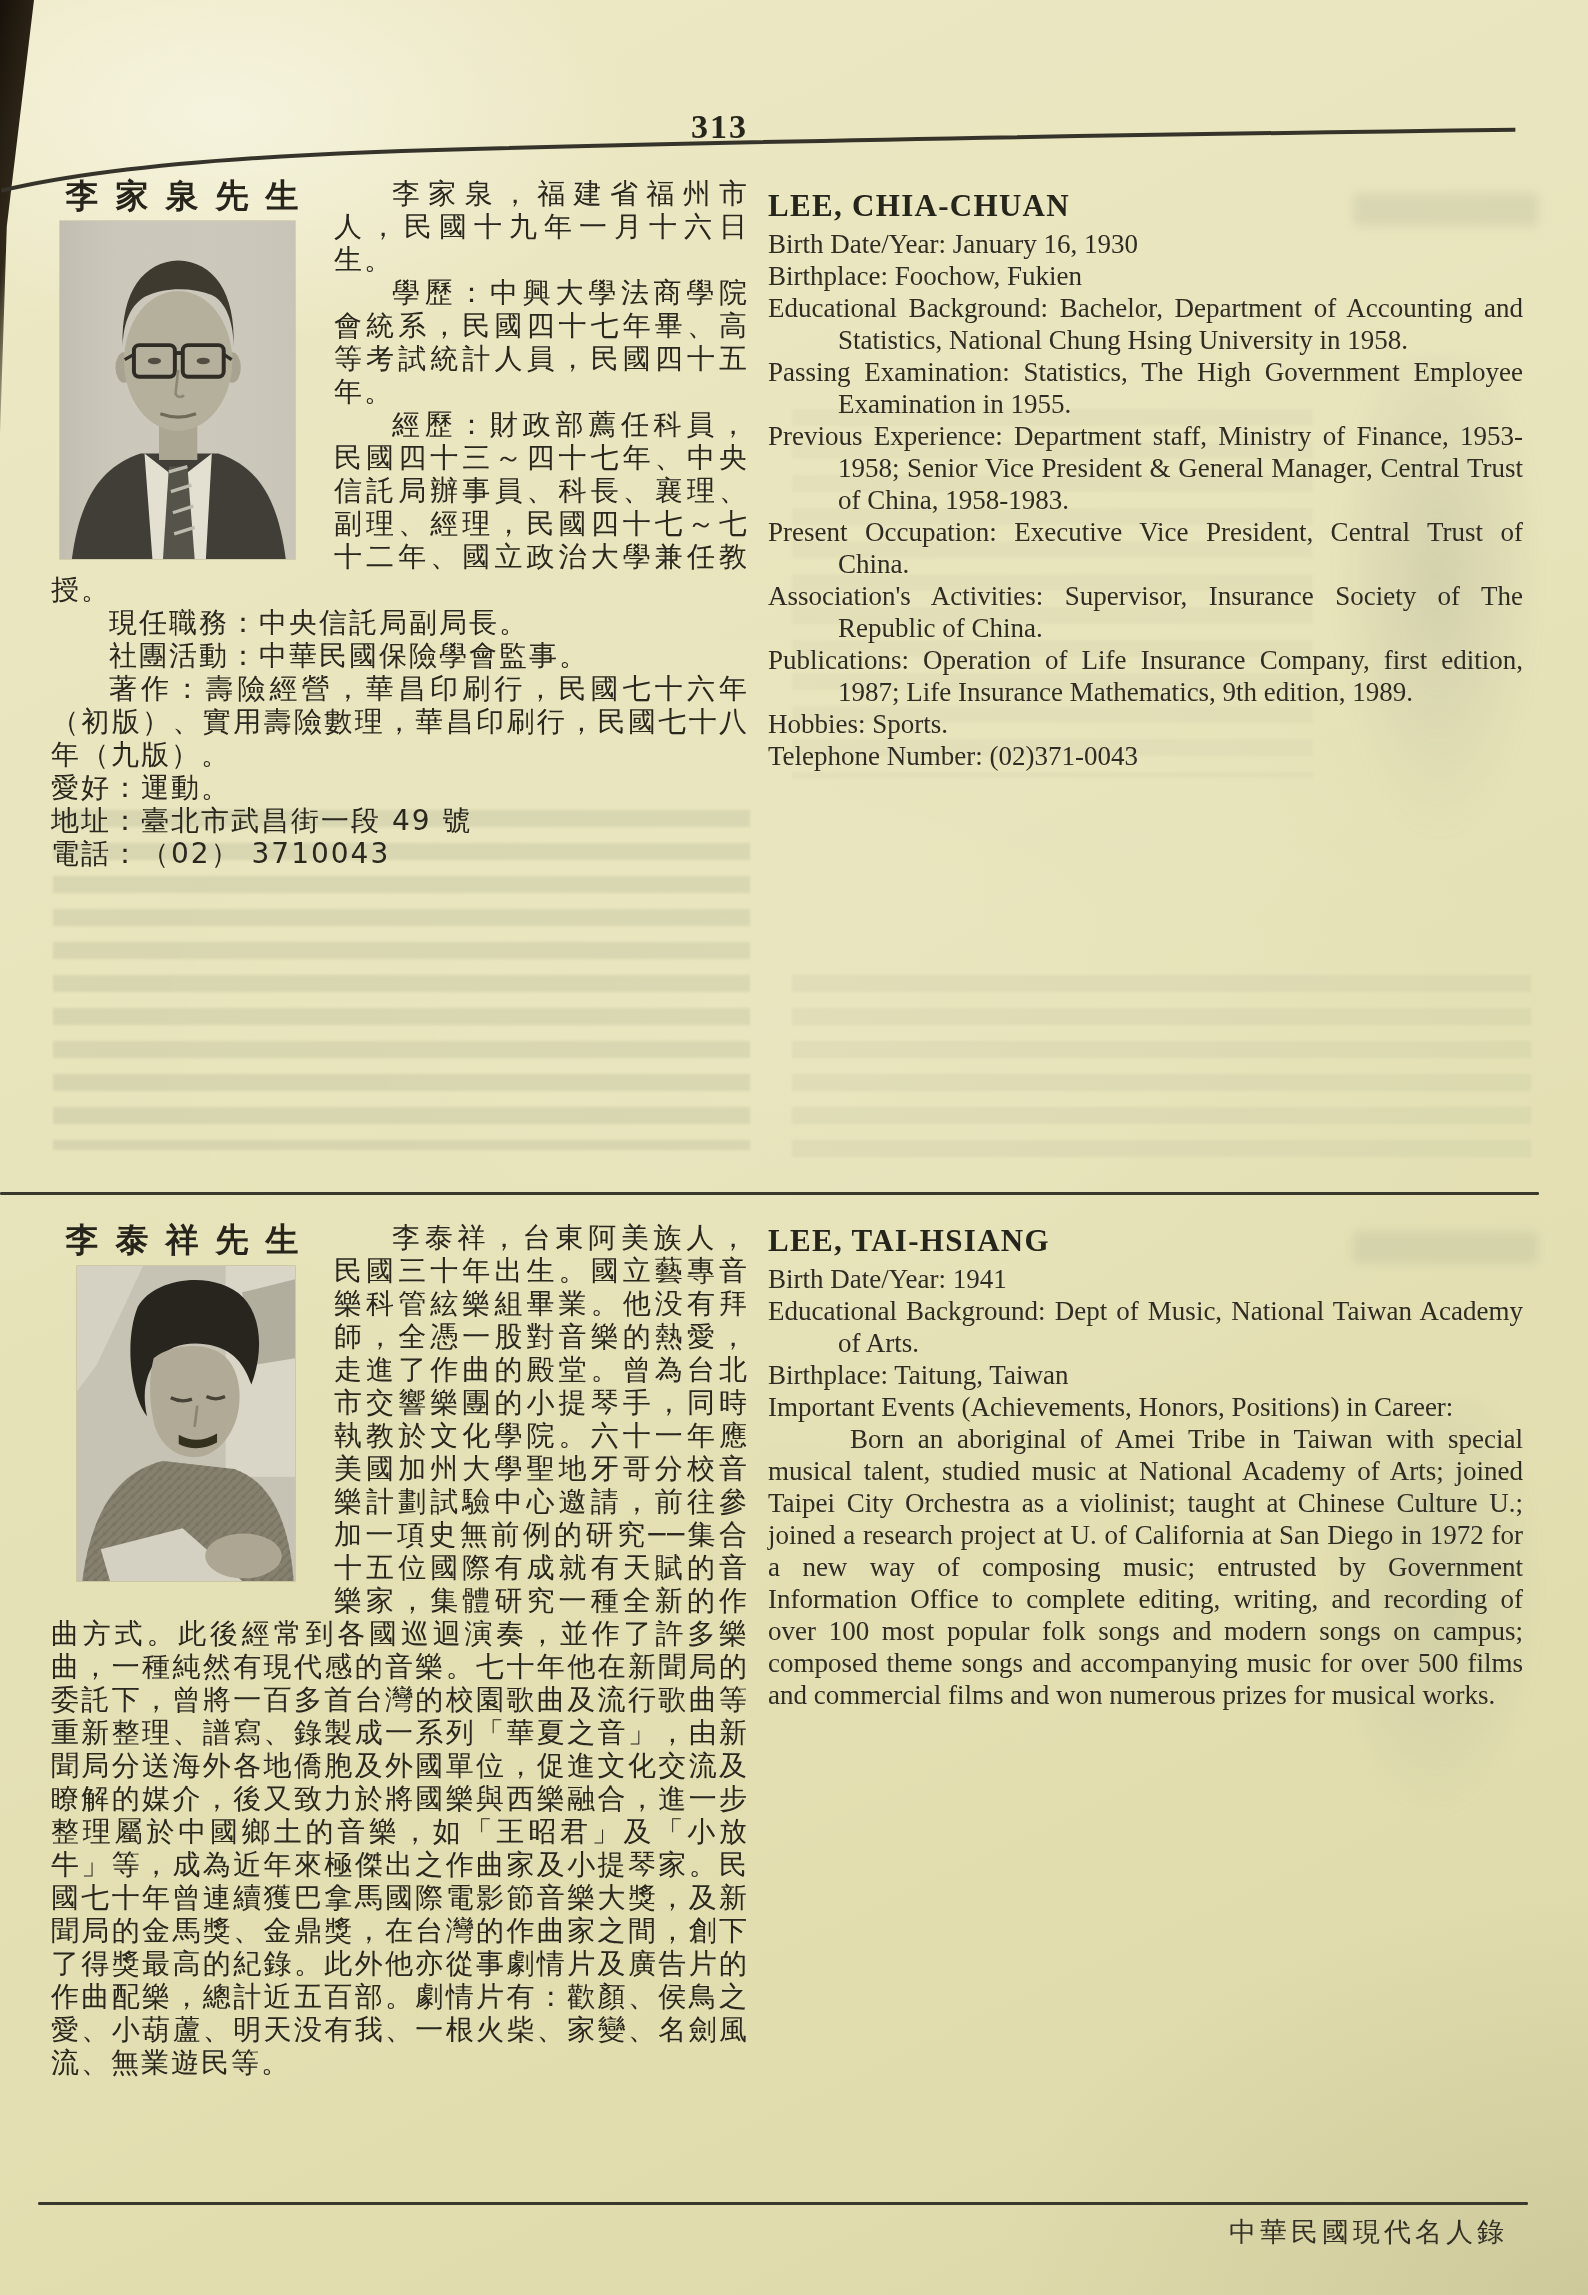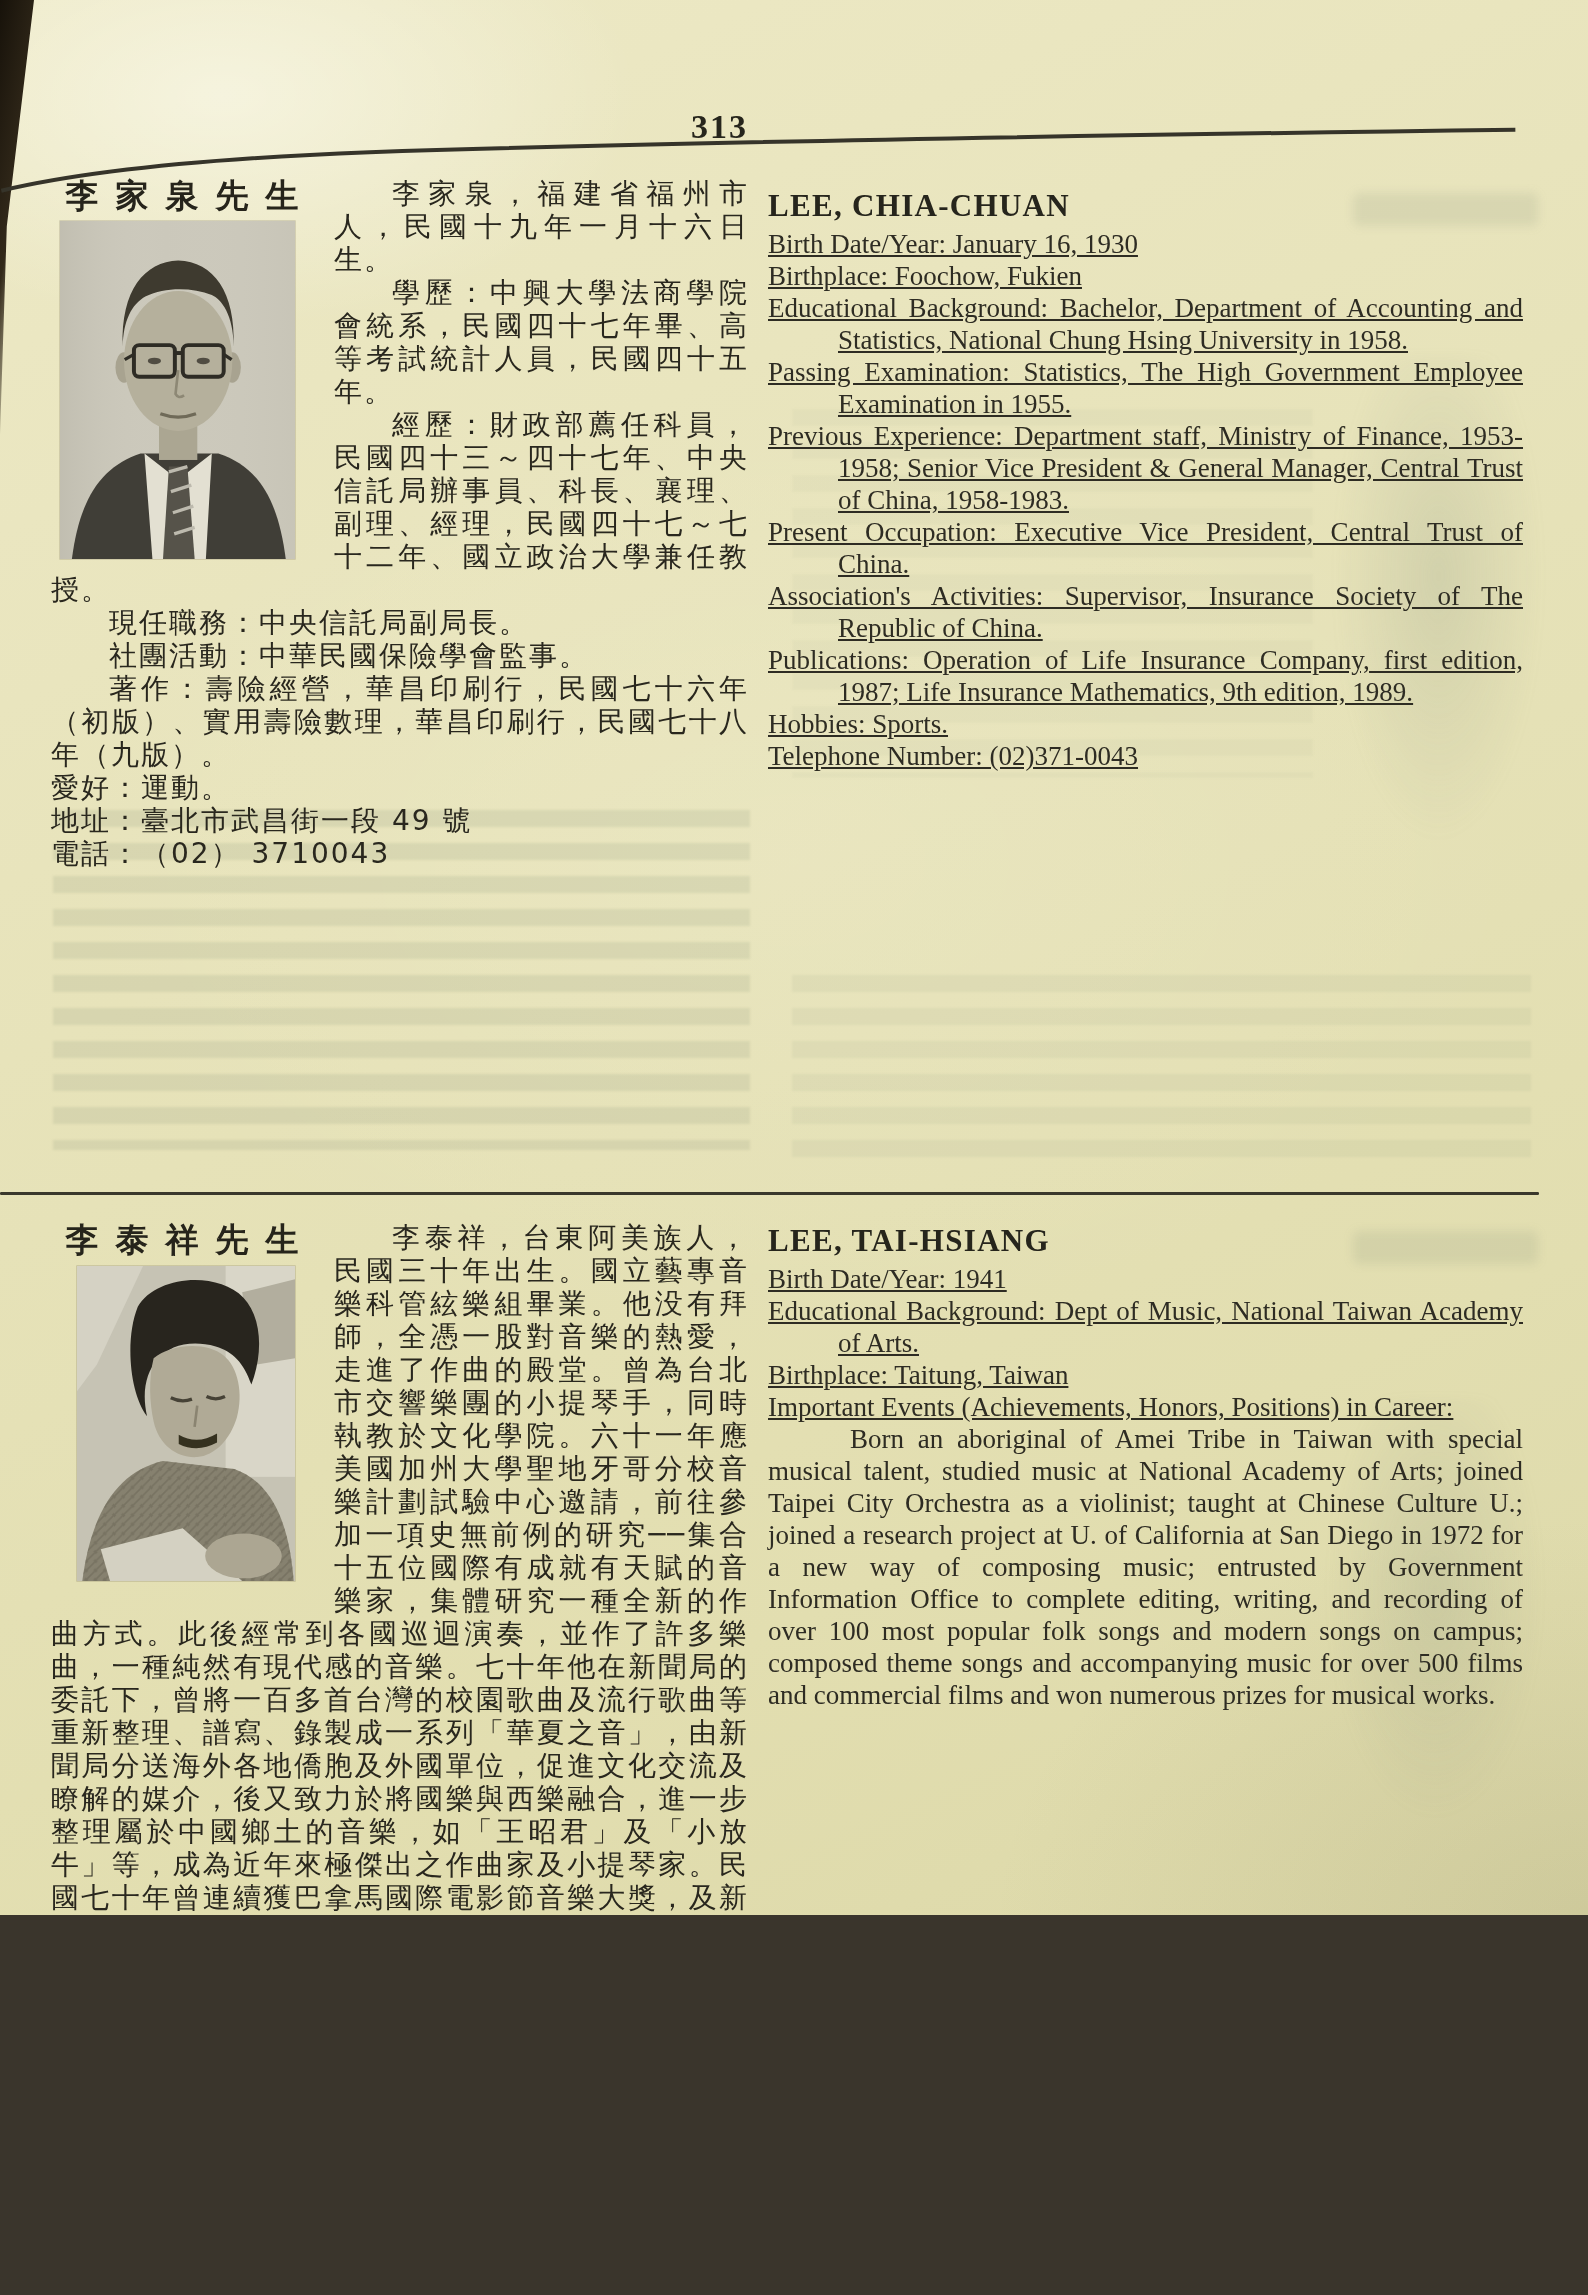--- a/index.html
+++ b/index.html
@@ -1,19 +1,19 @@
 <!DOCTYPE html>
 <html style="font-size:10.6px"><head>
 <meta charset="utf-8">
 <style>
   html,body{margin:0;padding:0;}
   body{background:#3a352c;}
   .page{
     position:relative;
-    width:1588px;height:1915px;
+    width:1588px;height:2295px;
     margin:0 auto;
     overflow:hidden;
     background:
       radial-gradient(ellipse 594px 330px at 14% 5%, rgba(255,255,248,0.50), transparent 70%),
       radial-gradient(ellipse 924px 594px at 50% 45%, rgba(255,255,240,0.12), transparent 80%),
       radial-gradient(ellipse 792px 528px at 100% 100%, rgba(140,135,95,0.18), transparent 75%),
       linear-gradient(155deg,#ede9c6 0%, #e7e3ba 40%, #e2deb0 75%, #dcd8a8 100%);
     font-family:"DejaVu Sans", sans-serif;
     color:#2c2a21;
   }
@@ -63,21 +63,21 @@
   
   .ename{
     margin:0 0 4px 0;
     font-family:"Liberation Serif", serif;
     font-size:31px;line-height:37px;font-weight:bold;letter-spacing:1.3px;color:#26251c;
   }
   .efield{
     margin:0;font-family:"Liberation Serif", serif;
     font-size:27px;line-height:32px;color:#2e2c23;
     text-align:justify;
-    padding-left:70px;text-indent:-70px;text-decoration:underline;
+    padding-left:70px;text-indent:-70px;
   }
   .epara{
     margin:0;font-family:"Liberation Serif", serif;
     font-size:27px;line-height:32px;color:#2e2c23;
     text-align:justify;text-indent:82px;
   }
   
   .ghost{position:absolute;pointer-events:none;}
   .ghost-lines{
     background:repeating-linear-gradient(180deg, rgba(112,124,104,0.13) 0 17px, rgba(0,0,0,0) 17px 33px);

